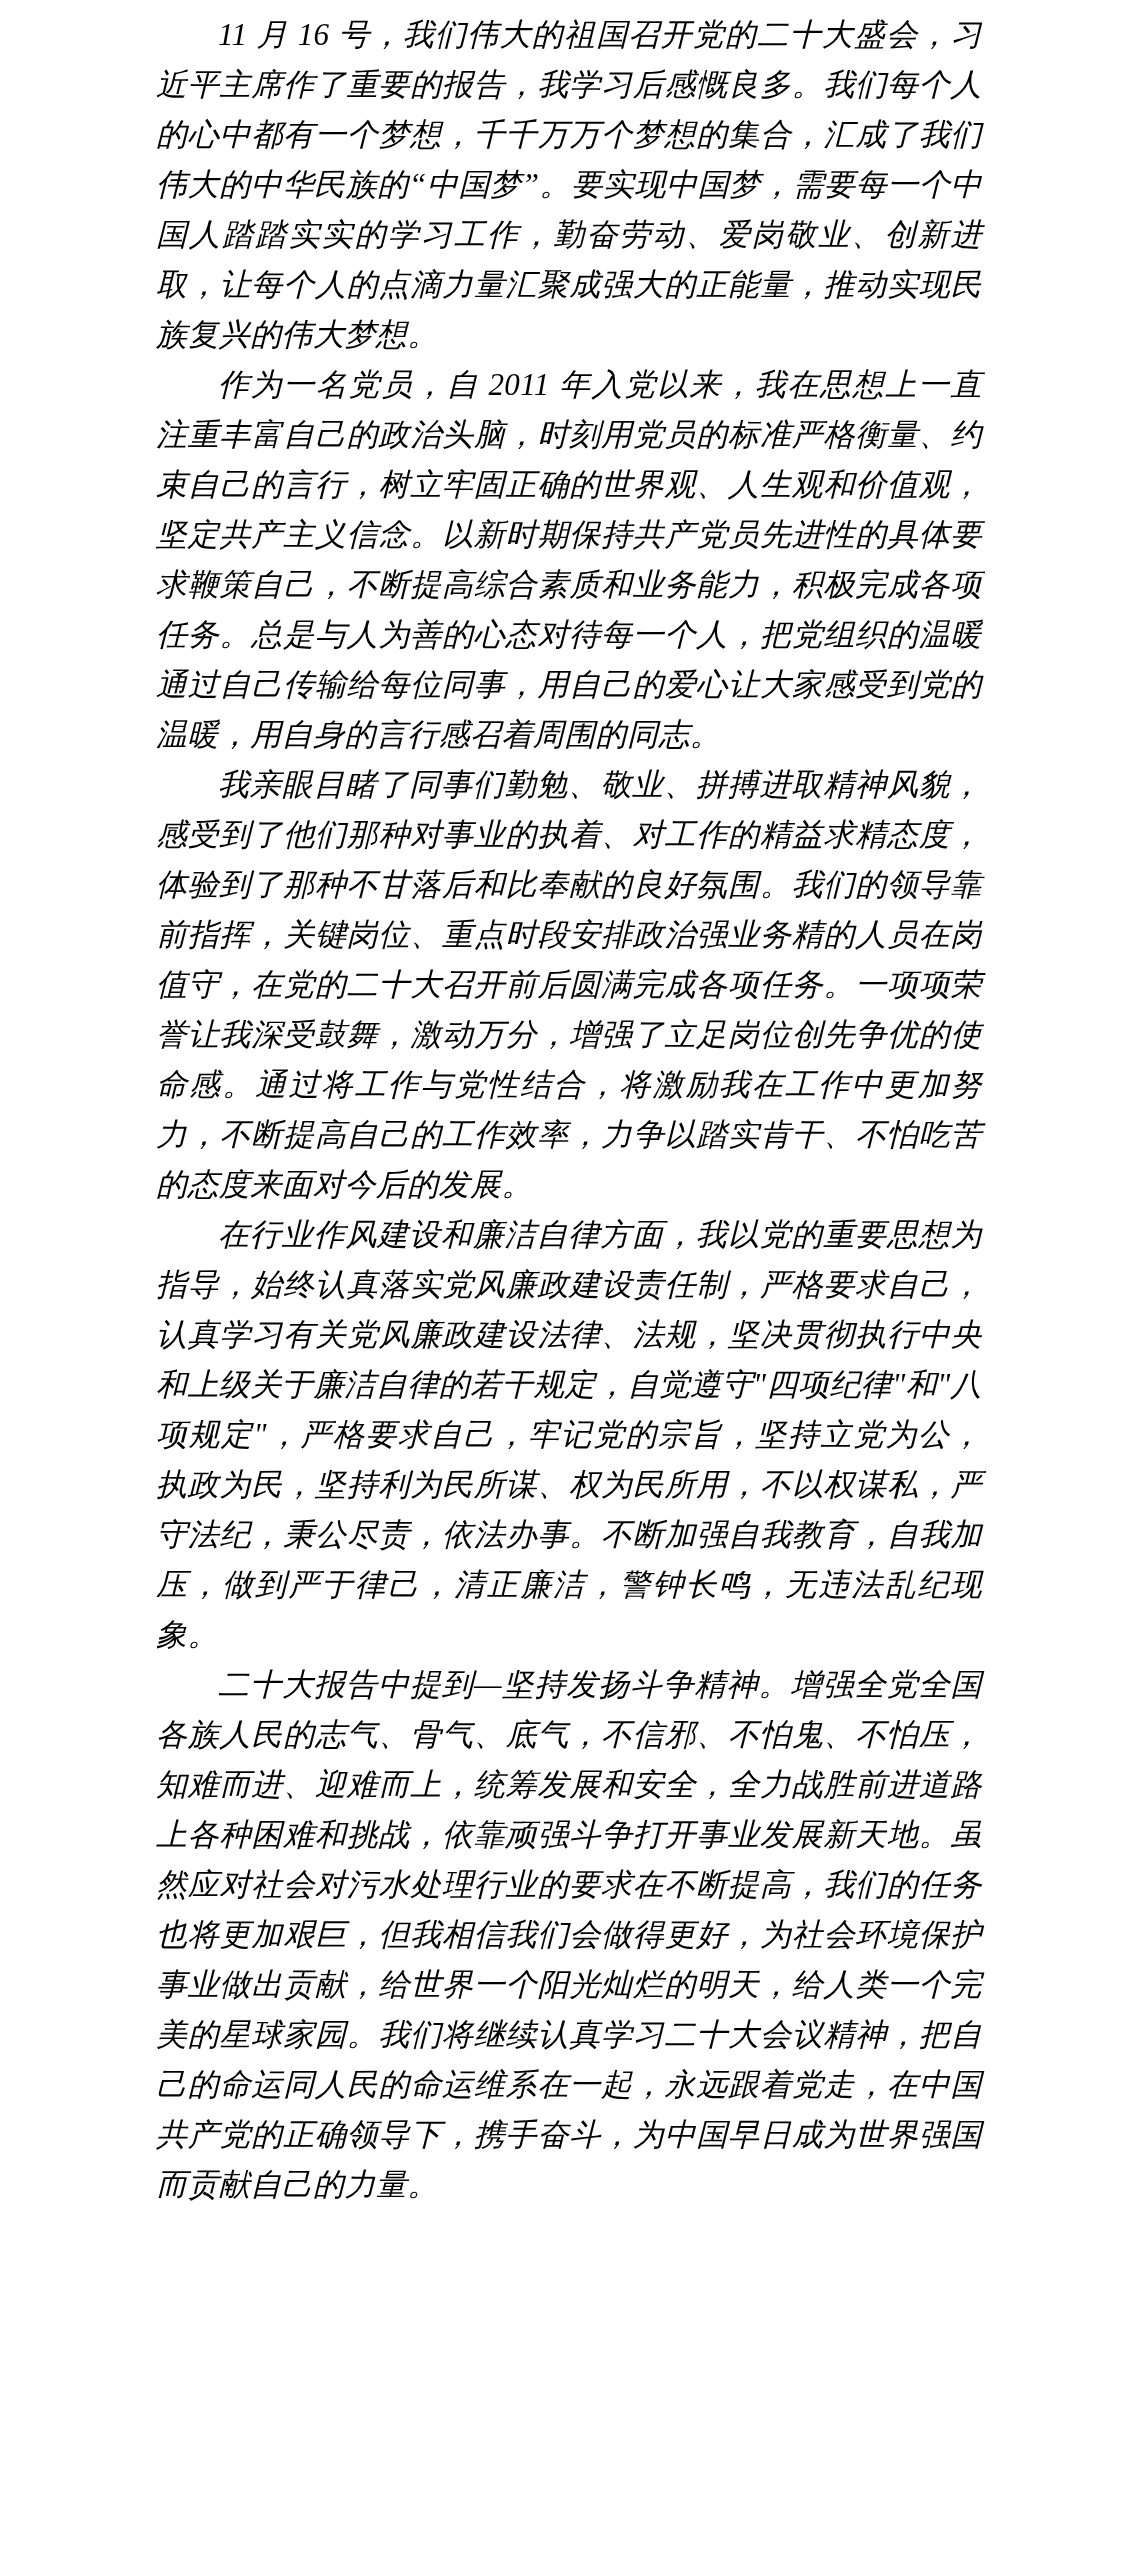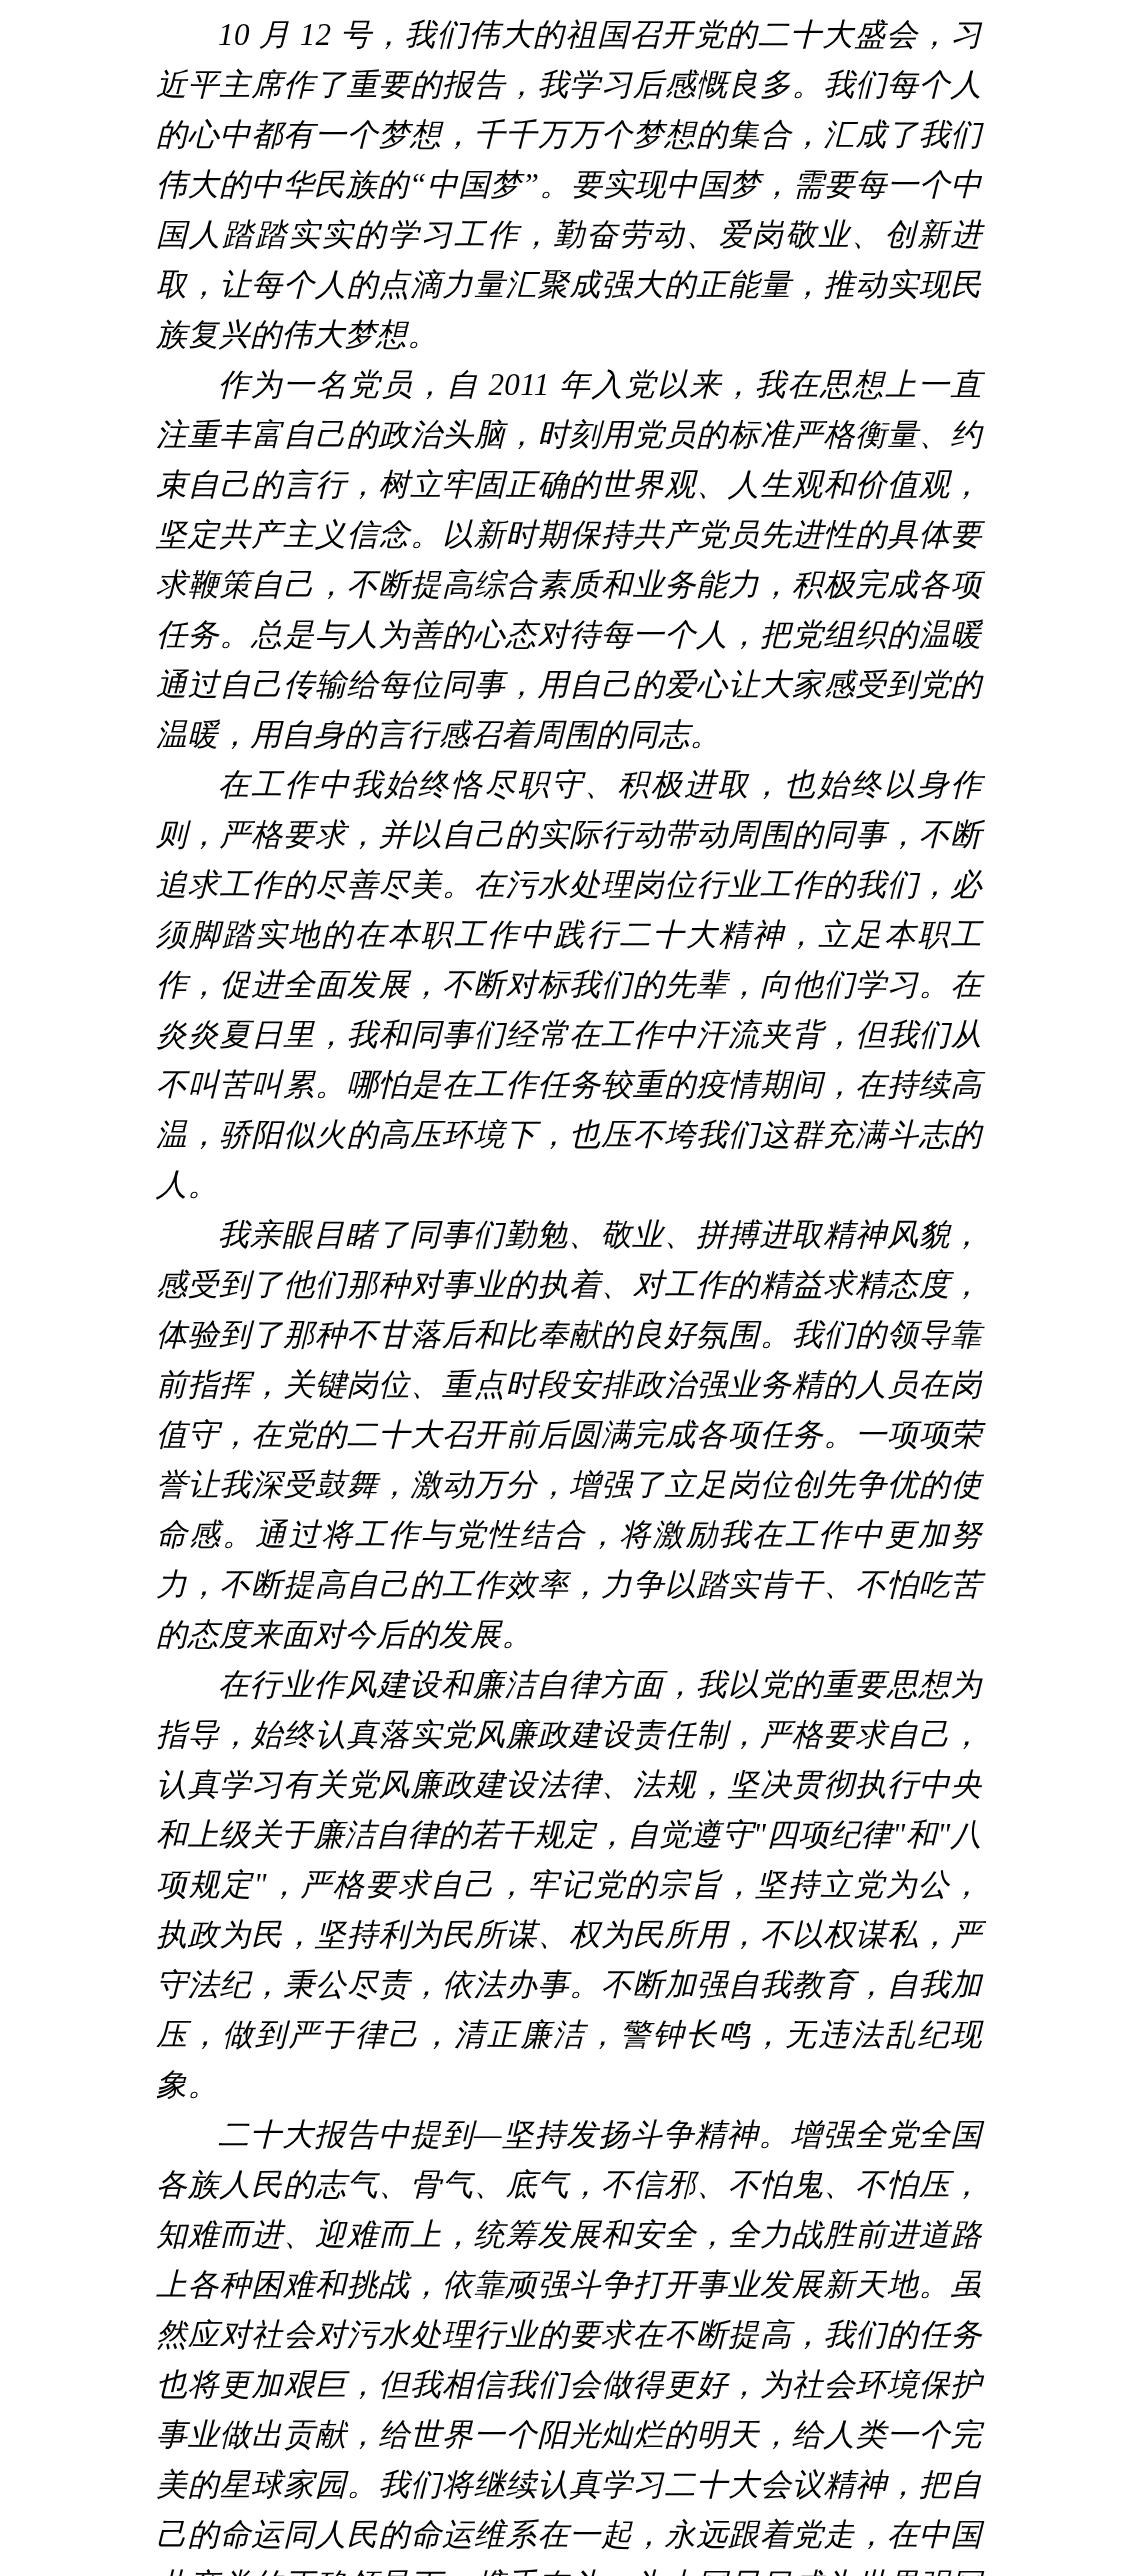--- a/index.html
+++ b/index.html
@@ -32,22 +32,21 @@
     margin: 0;
     padding: 0;
     text-indent: 2em;
   }
 </style>
 </head>
 <body>
 
 <div class="page">
   <div class="doc-text">
-    <p class="para">10 月 12 号，我们伟大的祖国召开党的二十大盛会，习近平主席作了重要的报告，我学习后感慨良多。我们每个人的心中都有一个梦想，千千万万个梦想的集合，汇成了我们伟大的中华民族的“中国梦”。要实现中国梦，需要每一个中国人踏踏实实的学习工作，勤奋劳动、爱岗敬业、创新进取，让每个人的点滴力量汇聚成强大的正能量，推动实现民族复兴的伟大梦想。</p>
+    <p class="para">11 月 16 号，我们伟大的祖国召开党的二十大盛会，习近平主席作了重要的报告，我学习后感慨良多。我们每个人的心中都有一个梦想，千千万万个梦想的集合，汇成了我们伟大的中华民族的“中国梦”。要实现中国梦，需要每一个中国人踏踏实实的学习工作，勤奋劳动、爱岗敬业、创新进取，让每个人的点滴力量汇聚成强大的正能量，推动实现民族复兴的伟大梦想。</p>
     <p class="para">作为一名党员，自 2011 年入党以来，我在思想上一直注重丰富自己的政治头脑，时刻用党员的标准严格衡量、约束自己的言行，树立牢固正确的世界观、人生观和价值观，坚定共产主义信念。以新时期保持共产党员先进性的具体要求鞭策自己，不断提高综合素质和业务能力，积极完成各项任务。总是与人为善的心态对待每一个人，把党组织的温暖通过自己传输给每位同事，用自己的爱心让大家感受到党的温暖，用自身的言行感召着周围的同志。</p>
-    <p class="para">在工作中我始终恪尽职守、积极进取，也始终以身作则，严格要求，并以自己的实际行动带动周围的同事，不断追求工作的尽善尽美。在污水处理岗位行业工作的我们，必须脚踏实地的在本职工作中践行二十大精神，立足本职工作，促进全面发展，不断对标我们的先辈，向他们学习。在炎炎夏日里，我和同事们经常在工作中汗流夹背，但我们从不叫苦叫累。哪怕是在工作任务较重的疫情期间，在持续高温，骄阳似火的高压环境下，也压不垮我们这群充满斗志的人。</p>
     <p class="para">我亲眼目睹了同事们勤勉、敬业、拼搏进取精神风貌，感受到了他们那种对事业的执着、对工作的精益求精态度，体验到了那种不甘落后和比奉献的良好氛围。我们的领导靠前指挥，关键岗位、重点时段安排政治强业务精的人员在岗值守，在党的二十大召开前后圆满完成各项任务。一项项荣誉让我深受鼓舞，激动万分，增强了立足岗位创先争优的使命感。通过将工作与党性结合，将激励我在工作中更加努力，不断提高自己的工作效率，力争以踏实肯干、不怕吃苦的态度来面对今后的发展。</p>
     <p class="para">在行业作风建设和廉洁自律方面，我以党的重要思想为指导，始终认真落实党风廉政建设责任制，严格要求自己，认真学习有关党风廉政建设法律、法规，坚决贯彻执行中央和上级关于廉洁自律的若干规定，自觉遵守"四项纪律"和"八项规定"，严格要求自己，牢记党的宗旨，坚持立党为公，执政为民，坚持利为民所谋、权为民所用，不以权谋私，严守法纪，秉公尽责，依法办事。不断加强自我教育，自我加压，做到严于律己，清正廉洁，警钟长鸣，无违法乱纪现象。</p>
     <p class="para">二十大报告中提到—坚持发扬斗争精神。增强全党全国各族人民的志气、骨气、底气，不信邪、不怕鬼、不怕压，知难而进、迎难而上，统筹发展和安全，全力战胜前进道路上各种困难和挑战，依靠顽强斗争打开事业发展新天地。虽然应对社会对污水处理行业的要求在不断提高，我们的任务也将更加艰巨，但我相信我们会做得更好，为社会环境保护事业做出贡献，给世界一个阳光灿烂的明天，给人类一个完美的星球家园。我们将继续认真学习二十大会议精神，把自己的命运同人民的命运维系在一起，永远跟着党走，在中国共产党的正确领导下，携手奋斗，为中国早日成为世界强国而贡献自己的力量。</p>
   </div>
 
 </div>
 
 
 </body></html>

